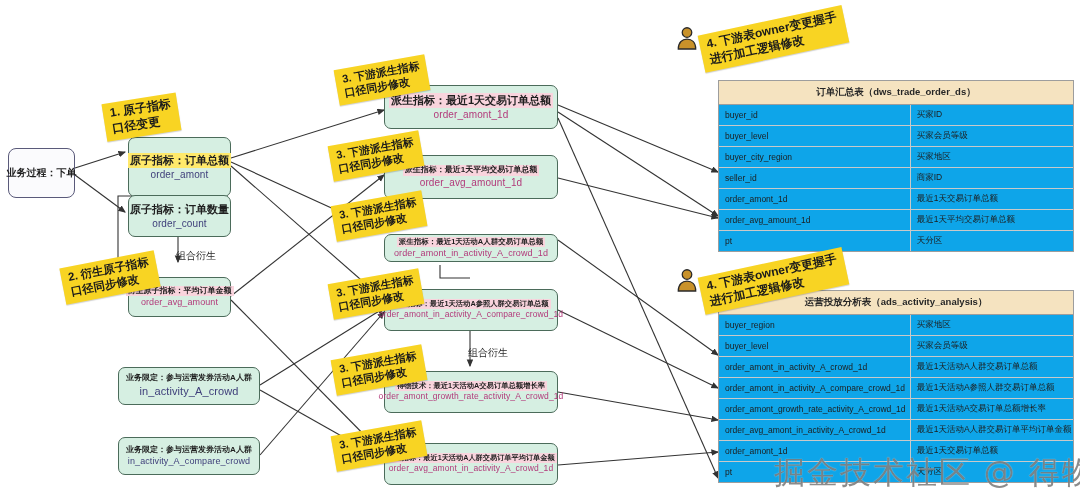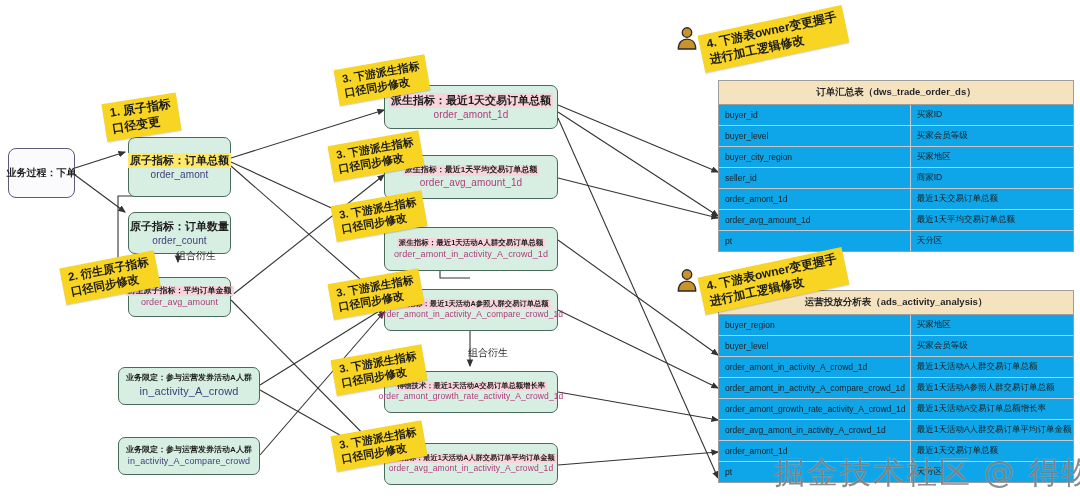--- a/index.html
+++ b/index.html
@@ -175,21 +175,21 @@
 
   <div class="node proc" style="left:8px; top:148px; width:67px; height:50px;">
     <span class="t1">业务过程：下单</span>
   </div>
 
   <div class="node hl-yellow" style="left:128px; top:137px; width:103px; height:60px;">
     <span class="t1">原子指标：订单总额</span>
     <span class="t2">order_amont</span>
   </div>
 
-  <div class="node" style="left:128px; top:212px; width:103px; height:42px;">
+  <div class="node" style="left:128px; top:195px; width:103px; height:42px;">
     <span class="t1">原子指标：订单数量</span>
     <span class="t2">order_count</span>
   </div>
 
   <div class="node hl-pink hl-pink2" style="left:128px; top:277px; width:103px; height:40px;">
     <span class="t1" style="font-size:8px;">衍生原子指标：平均订单金额</span>
     <span class="t2" style="font-size:9px;">order_avg_amount</span>
   </div>
 
   <div class="node" style="left:118px; top:367px; width:142px; height:38px;">
@@ -205,21 +205,21 @@
   <div class="node hl-pink hl-pink2" style="left:384px; top:85px; width:174px; height:44px;">
     <span class="t1">派生指标：最近1天交易订单总额</span>
     <span class="t2">order_amont_1d</span>
   </div>
 
   <div class="node hl-pink hl-pink2" style="left:384px; top:155px; width:174px; height:44px;">
     <span class="t1" style="font-size:8px;">派生指标：最近1天平均交易订单总额</span>
     <span class="t2">order_avg_amount_1d</span>
   </div>
 
-  <div class="node hl-pink hl-pink2" style="left:384px; top:227px; width:174px; height:44px;">
+  <div class="node hl-pink hl-pink2" style="left:384px; top:234px; width:174px; height:28px;">
     <span class="t1" style="font-size:7.5px;">派生指标：最近1天活动A人群交易订单总额</span>
     <span class="t2" style="font-size:9px;">order_amont_in_activity_A_crowd_1d</span>
   </div>
 
   <div class="node hl-pink hl-pink2" style="left:384px; top:289px; width:174px; height:42px;">
     <span class="t1" style="font-size:7.3px;">派生指标：最近1天活动A参照人群交易订单总额</span>
     <span class="t2" style="font-size:8.5px;">order_amont_in_activity_A_compare_crowd_1d</span>
   </div>
 
   <div class="node hl-pink hl-pink2" style="left:384px; top:371px; width:174px; height:42px;">

